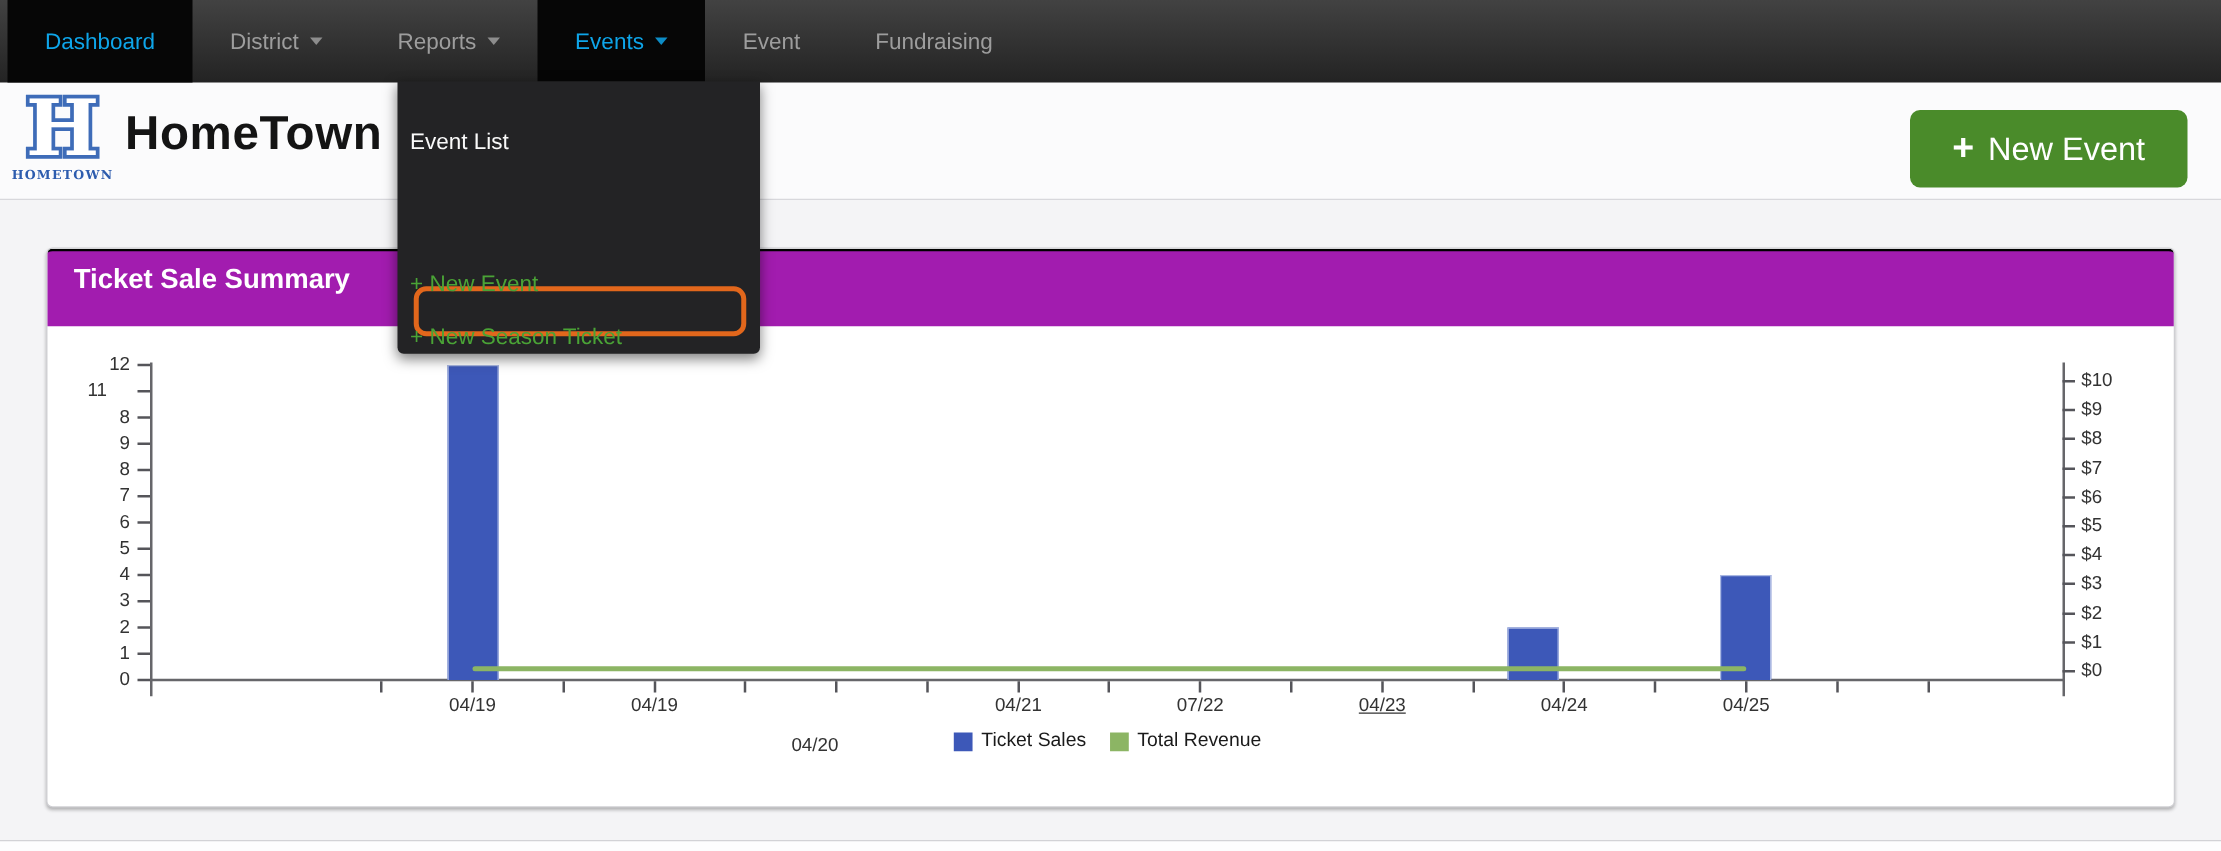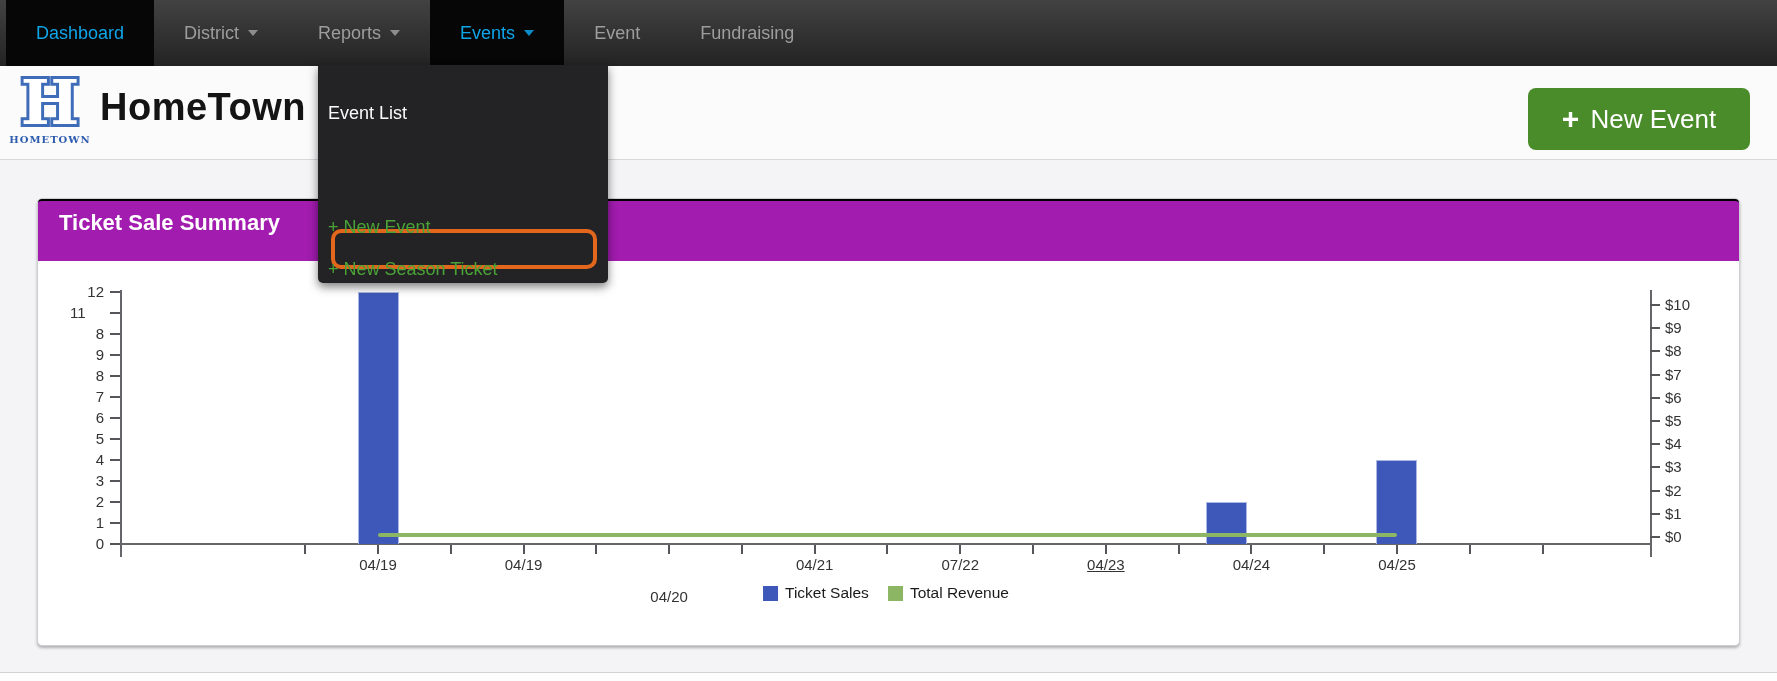--- a/index.html
+++ b/index.html
@@ -211,21 +211,21 @@
       <div class="tick" style="left: 1032.07px; top: 545px; width: 2px; height: 9px;"></div>
       <div class="tick" style="left: 1104.85px; top: 545px; width: 2px; height: 9px;"></div>
       <div class="tick" style="left: 1177.63px; top: 545px; width: 2px; height: 9px;"></div>
       <div class="tick" style="left: 1250.42px; top: 545px; width: 2px; height: 9px;"></div>
       <div class="tick" style="left: 1323.2px; top: 545px; width: 2px; height: 9px;"></div>
       <div class="tick" style="left: 1395.99px; top: 545px; width: 2px; height: 9px;"></div>
       <div class="tick" style="left: 1468.77px; top: 545px; width: 2px; height: 9px;"></div>
       <div class="tick" style="left: 1541.56px; top: 545px; width: 2px; height: 9px;"></div>
       <div class="num" style="left: 342px; top: 556px; width: 72px; text-align: center;">04/19</div>
       <div class="num" style="left: 487.57px; top: 556px; width: 72px; text-align: center;">04/19</div>
-      <div class="num" style="left: 633.14px; top: 588px; width: 72px; text-align: center;">04/20</div>
+      <div class="num" style="left: 633.14px; top: 588px; width: 72px; text-align: left;">04/20</div>
       <div class="num" style="left: 778.71px; top: 556px; width: 72px; text-align: center;">04/21</div>
       <div class="num" style="left: 924.28px; top: 556px; width: 72px; text-align: center;">07/22</div>
       <div class="num" style="left: 1069.85px; top: 556px; width: 72px; text-align: center; text-decoration: underline;">04/23</div>
       <div class="num" style="left: 1215.42px; top: 556px; width: 72px; text-align: center;">04/24</div>
       <div class="num" style="left: 1360.99px; top: 556px; width: 72px; text-align: center;">04/25</div>
       <div class="bar" style="left: 357.5px; top: 292px; width: 41px; height: 252px; background: rgb(61, 88, 184);"></div>
       <div class="bar" style="left: 1206.17px; top: 502px; width: 41px; height: 42px; background: rgb(61, 88, 184);"></div>
       <div class="bar" style="left: 1376.49px; top: 460px; width: 41px; height: 84px; background: rgb(61, 88, 184);"></div>
       <div class="revline" style="left: 378px; top: 533px; width: 1018.99px; background: rgb(140, 181, 100);"></div>
       <div class="legend">

